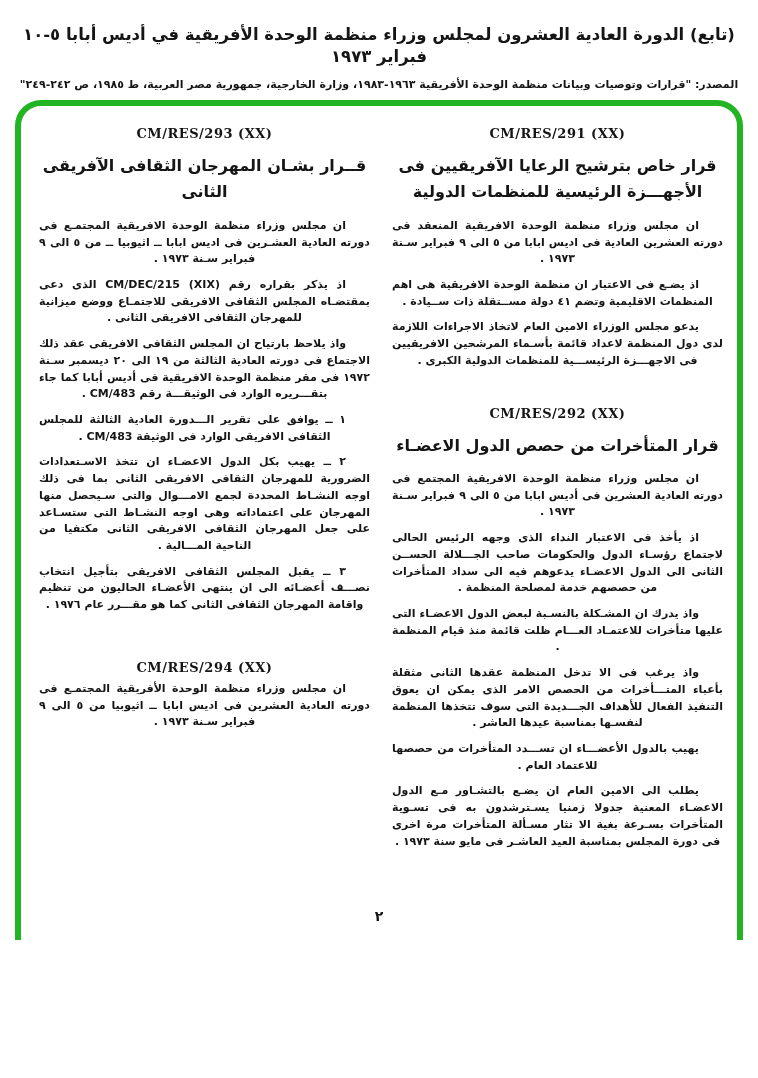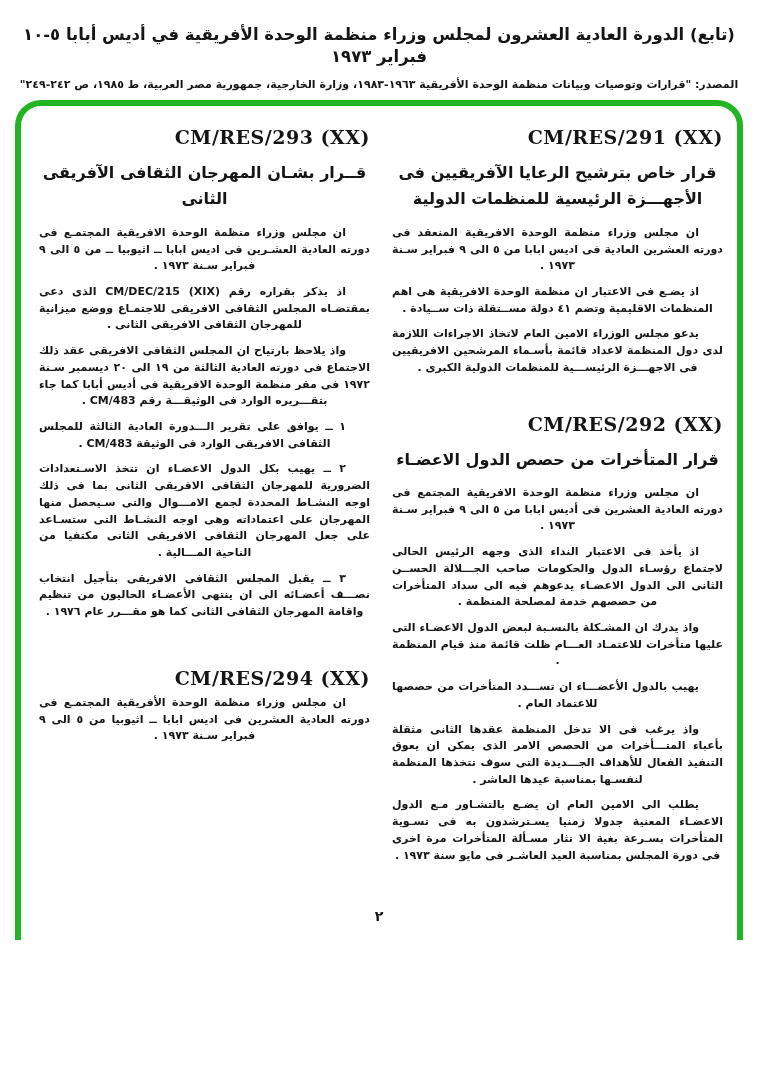--- a/index.html
+++ b/index.html
@@ -46,24 +46,24 @@
   }
   .col{
     flex:1 1 0;
     min-width:0;
   }
   
   .res + .res{margin-top:36px;}
   .res.gap-lg{margin-top:46px;}
   .res-ref{
     direction:ltr;
-    text-align:right;
+    text-align:center;
     font-family:"DejaVu Serif","Liberation Serif",serif;
     font-weight:bold;
-    font-size:19px;
+    font-size:13px;
     letter-spacing:.5px;
     margin:0 0 6px 0;
   }
   .res-title{
     text-align:center;
     font-weight:bold;
     font-size:16px;
     line-height:1.65;
     margin:12px 0 12px 0;
   }
@@ -112,22 +112,22 @@
         </article>
 
         <article class="res">
           <div class="res-ref">CM/RES/292 (XX)</div>
           <h3 class="res-title">
             <span>قرار المتأخرات من حصص الدول الاعضـاء</span>
           </h3>
           <p class="res-para">ان مجلس وزراء منظمة الوحدة الافريقية المجتمع فى دورته العادية العشرين فى أديس ابابا من ٥ الى ٩ فبراير سـنة ١٩٧٣ .</p>
           <p class="res-para">اذ يأخذ فى الاعتبار النداء الذى وجهه الرئيس الحالى لاجتماع رؤسـاء الدول والحكومات صاحب الجـــلالة الحســن الثانى الى الدول الاعضـاء يدعوهم فيه الى سداد المتأخرات من حصصهم خدمة لمصلحة المنظمة .</p>
           <p class="res-para">واذ يدرك ان المشـكلة بالنسـبة لبعض الدول الاعضـاء التى عليها متأخرات للاعتمـاد العـــام ظلت قائمة منذ قيام المنظمة .</p>
+          <p class="res-para">واذ يرغب فى الا تدخل المنظمة عقدها الثانى مثقلة بأعباء المتـــأخرات من الحصص الامر الذى يمكن ان يعوق التنفيذ الفعال للأهداف الجـــديدة التى سوف تتخذها المنظمة لنفسـها بمناسبة عيدها العاشر .</p>
           <p class="res-para">يهيب بالدول الأعضـــاء ان تســـدد المتأخرات من حصصها للاعتماد العام .</p>
-          <p class="res-para">واذ يرغب فى الا تدخل المنظمة عقدها الثانى مثقلة بأعباء المتـــأخرات من الحصص الامر الذى يمكن ان يعوق التنفيذ الفعال للأهداف الجـــديدة التى سوف تتخذها المنظمة لنفسـها بمناسبة عيدها العاشر .</p>
           <p class="res-para">يطلب الى الامين العام ان يضـع بالتشـاور مـع الدول الاعضـاء المعنية جدولا زمنيا يسـترشدون به فى تسـوية المتأخرات بسـرعة بغية الا تثار مسـألة المتأخرات مرة اخرى فى دورة المجلس بمناسبة العيد العاشـر فى مايو سنة ١٩٧٣ .</p>
         </article>
 
       </section>
 
       <section class="col">
 
         <article class="res">
           <div class="res-ref">CM/RES/293 (XX)</div>
           <h3 class="res-title">

